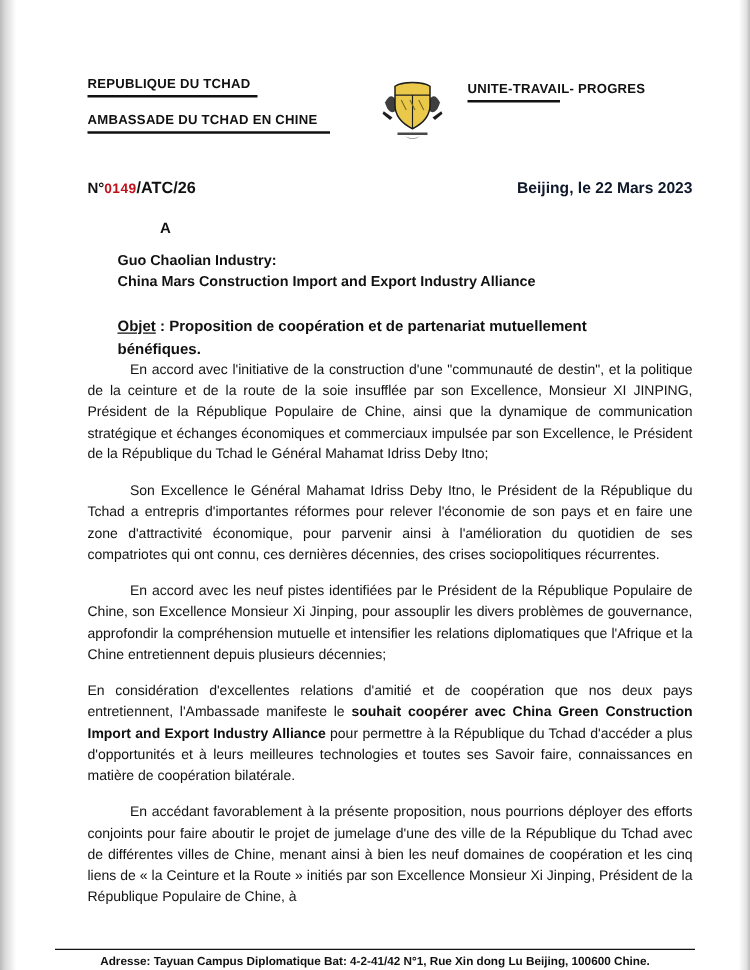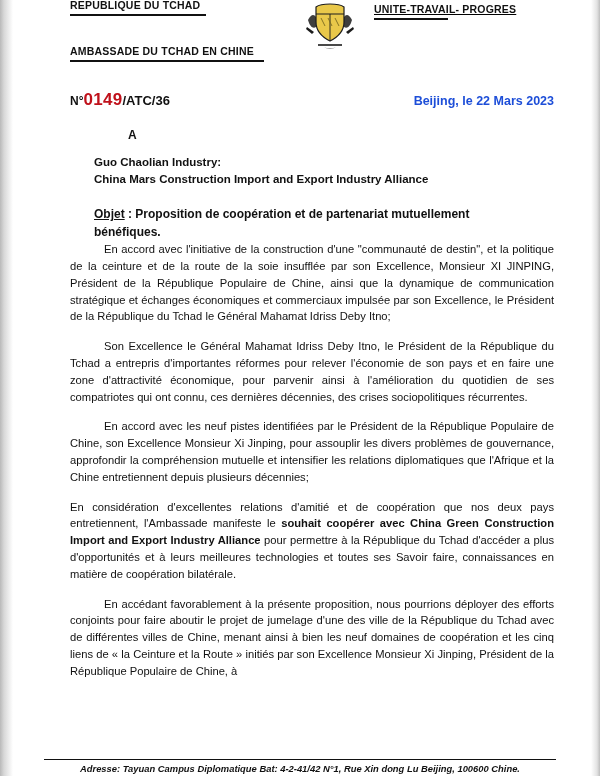--- a/index.html
+++ b/index.html
@@ -43,31 +43,32 @@
     position: relative;
     z-index: 2;
     padding: 0 46px 0 70px;
   }
 
   
   .letterhead {
     display: flex;
     align-items: flex-start;
     justify-content: space-between;
+    padding-top: 62px;
   }
   .lh-left { width: 215px; }
-  .lh-right { width: 180px; text-align: left; padding-top: 4px; text-decoration: underline;}
+  .lh-right { width: 180px; text-align: left; padding-top: 4px;}
   .lh-line {
     font-weight: bold;
     font-size: 10.5px;
     letter-spacing: 0.2px;
     color: #111;
     line-height: 1.05;
   }
-  .lh-line.second { margin-top: 30px; }
+  .lh-line.second { margin-top: 13px; }
   .lh-rule {
     height: 2px;
     background: #111;
     margin-top: 3px;
   }
   .lh-rule.w1 { width: 136px; }
   .lh-rule.w2 { width: 194px; }
   .lh-rule.w3 { width: 74px; }
 
   .crest {
@@ -84,30 +85,30 @@
     justify-content: space-between;
     margin-top: 28px;
   }
   .refline {
     font-weight: bold;
     font-size: 13px;
     color: #111;
   }
   .refnum {
     color: #c0111b;
-    font-size: 17px;
+    font-size: 11px;
     font-weight: bold;
     letter-spacing: 0.3px;
     text-align: right;
   }
   .refpre { font-size: 12px; }
   .place {
     font-weight: bold;
     font-size: 12.5px;
-    color: #1d4ed8;
+    color: #0f172a;
   }
 
   
   .a-mark {
     margin-top: 18px;
     margin-left: 58px;
     font-size: 12px;
     font-weight: bold;
     color: #111;
   }
@@ -149,21 +150,20 @@
     position: absolute;
     left: 0;
     right: 0;
     bottom: 0;
     z-index: 3;
     text-align: center;
     font-size: 9.4px;
     font-weight: bold;
     color: #111;
     padding-bottom: 2px;
-    font-style: italic;
   }
   .footer-rule {
     height: 1px;
     background: #111;
     margin: 0 44px 3px 44px;
   }
 </style>
 </head>
 <body>
 
@@ -195,21 +195,21 @@
         </g>
       </svg>
 
       <div class="lh-right">
         <div class="lh-line">UNITE-TRAVAIL- PROGRES</div>
         <div class="lh-rule w3"></div>
       </div>
     </div>
 
     <div class="refrow">
-      <div class="refline"><span class="refpre">N°</span><span class="refnum">0149</span><span>/ATC/36</span></div>
+      <div class="refline"><span class="refpre">N°</span><span class="refnum">0149</span><span>/ATC/26</span></div>
       <div class="place">Beijing, le 22 Mars 2023</div>
     </div>
 
     <div class="a-mark">A</div>
     <div class="addressee">
       <div>Guo Chaolian Industry:</div>
       <div>China Mars Construction Import and Export Industry Alliance</div>
     </div>
 
     <div class="objet"><span class="u">Objet</span><span> : Proposition de coopération et de partenariat mutuellement bénéfiques.</span></div>

